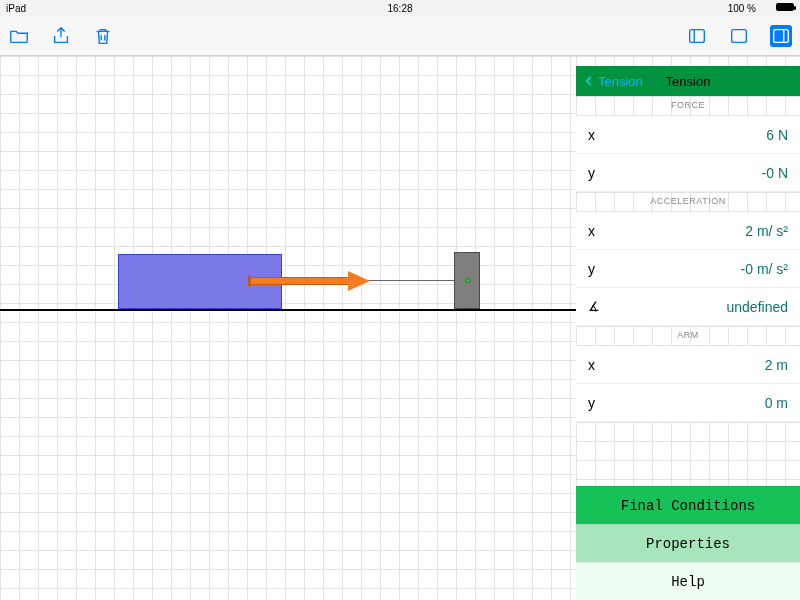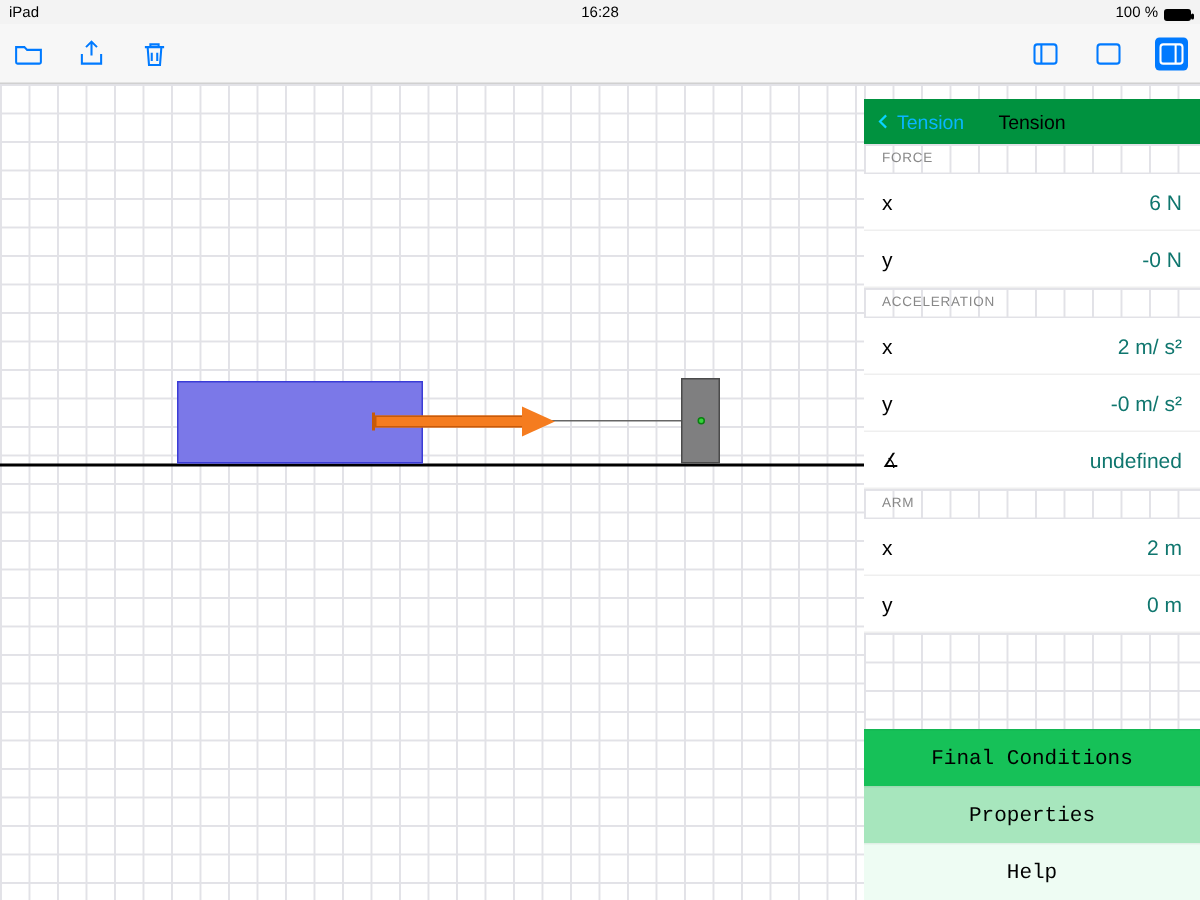--- a/index.html
+++ b/index.html
@@ -1,21 +1,21 @@
 <!DOCTYPE html>
 <html><head>
 <meta charset="utf-8">
 <style>
 * { box-sizing: border-box; margin: 0; padding: 0; }
 html, body { width: 800px; height: 600px; font-family: -apple-system, "Helvetica Neue", Arial, sans-serif; overflow: hidden; background: #fff; }
 
 
 .statusbar { height: 16px; background: #f3f3f3; display: flex; align-items: center; justify-content: space-between; font-size: 10px; color: #000; padding: 0 6px; }
 .statusbar .sb-center { position: absolute; left: 50%; transform: translateX(-50%); }
-.statusbar .sb-right { display: flex; align-items: flex-end; gap: 4px; }
+.statusbar .sb-right { display: flex; align-items: flex-start; gap: 20px; }
 .battery-icon { width: 18px; height: 8px; border: 1px solid #000; border-radius: 2px; position: relative; background:#000; }
 .battery-icon::after { content: ""; position: absolute; right: -3px; top: 2px; width: 2px; height: 4px; background: #000; border-radius: 1px; }
 
 
 .toolbar { height: 40px; background: #f7f7f7; border-bottom: 1px solid #d0d0d0; display: flex; align-items: center; justify-content: space-between; padding: 0 8px; }
 .tool-group { display: flex; gap: 20px; align-items: center; }
 .tool-group .icon { width: 22px; height: 22px; display: flex; align-items: center; justify-content: center; color: #007aff; cursor: pointer; }
 .tool-group .icon.filled { background: #007aff; border-radius: 3px; }
 .tool-group .icon svg { width: 22px; height: 22px; stroke: currentColor; fill: none; stroke-width: 1.5; }
 
@@ -33,21 +33,21 @@
 .block-big { position: absolute; left: 118px; top: 198px; width: 164px; height: 55px; background: #7b78e8; border: 1px solid #3b3cd6; }
 .block-small { position: absolute; left: 454px; top: 196px; width: 26px; height: 57px; background: #7f7f80; border: 1px solid #4b4b4b; display:flex; align-items:center; justify-content:center; }
 .block-small .dot { width:5px; height:5px; border-radius:50%; background:#35d43b; border:1px solid #0a7f10; }
 .conn-line { position: absolute; left: 254px; top: 224px; width: 204px; height: 1px; background: #666; }
 .arrow { position: absolute; left: 250px; top: 215px; width: 122px; height: 20px; }
 .arrow .shaft { position:absolute; left:0; top:6px; width:100px; height:8px; background:#f57c1f; border:1px solid #c75a0a; }
 .arrow .head { position:absolute; left:98px; top:0; width:0; height:0; border-top:10px solid transparent; border-bottom:10px solid transparent; border-left:22px solid #f57c1f; }
 .arrow .tail { position:absolute; left:-2px; top:4px; width:2px; height:12px; background:#c75a0a; }
 
 
-.panel { width: 224px; background: #fff; display: flex; flex-direction: column; }
+.panel { width: 224px; background: #fff; display: flex; flex-direction: column; text-align: center; }
 .panel-top-pad { height: 10px; background-image: linear-gradient(to right, #e2e2e7 1px, transparent 1px), linear-gradient(to bottom, #e2e2e7 1px, transparent 1px); background-size: 19px 19px; }
 .panel-header { height: 30px; background: #00923f; display: flex; align-items: center; position: relative; }
 .panel-header .back-chevron { width:14px; height:14px; margin-left:6px; }
 .panel-header .back-chevron svg { stroke:#09d4ff; stroke-width:2.5; fill:none; width:14px; height:14px; }
 .panel-header .back-text { color:#08b6ff; font-size:13px; margin-left:2px; }
 .panel-header .title { position:absolute; left:50%; transform:translateX(-50%); color:#000; font-size:13px; font-weight:500; }
 
 .sect-head { font-size: 9px; letter-spacing: 0.5px; color: #888; padding: 4px 12px 6px; background-image: linear-gradient(to right, #e2e2e7 1px, transparent 1px), linear-gradient(to bottom, #e2e2e7 1px, transparent 1px); background-size: 19px 19px; text-transform: uppercase; }
 .row { display: flex; justify-content: space-between; align-items: center; padding: 0 12px; height: 38px; font-size: 14px; color:#000; background:#fff; border-bottom: 1px solid #efefef; }
 .row .label { color:#000; }

